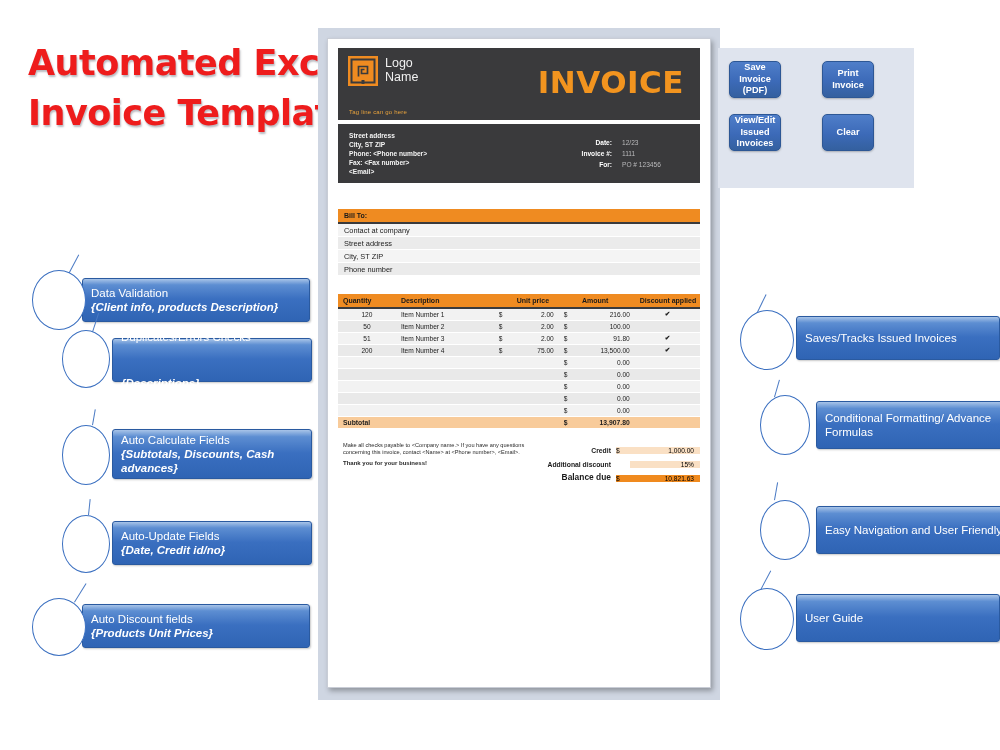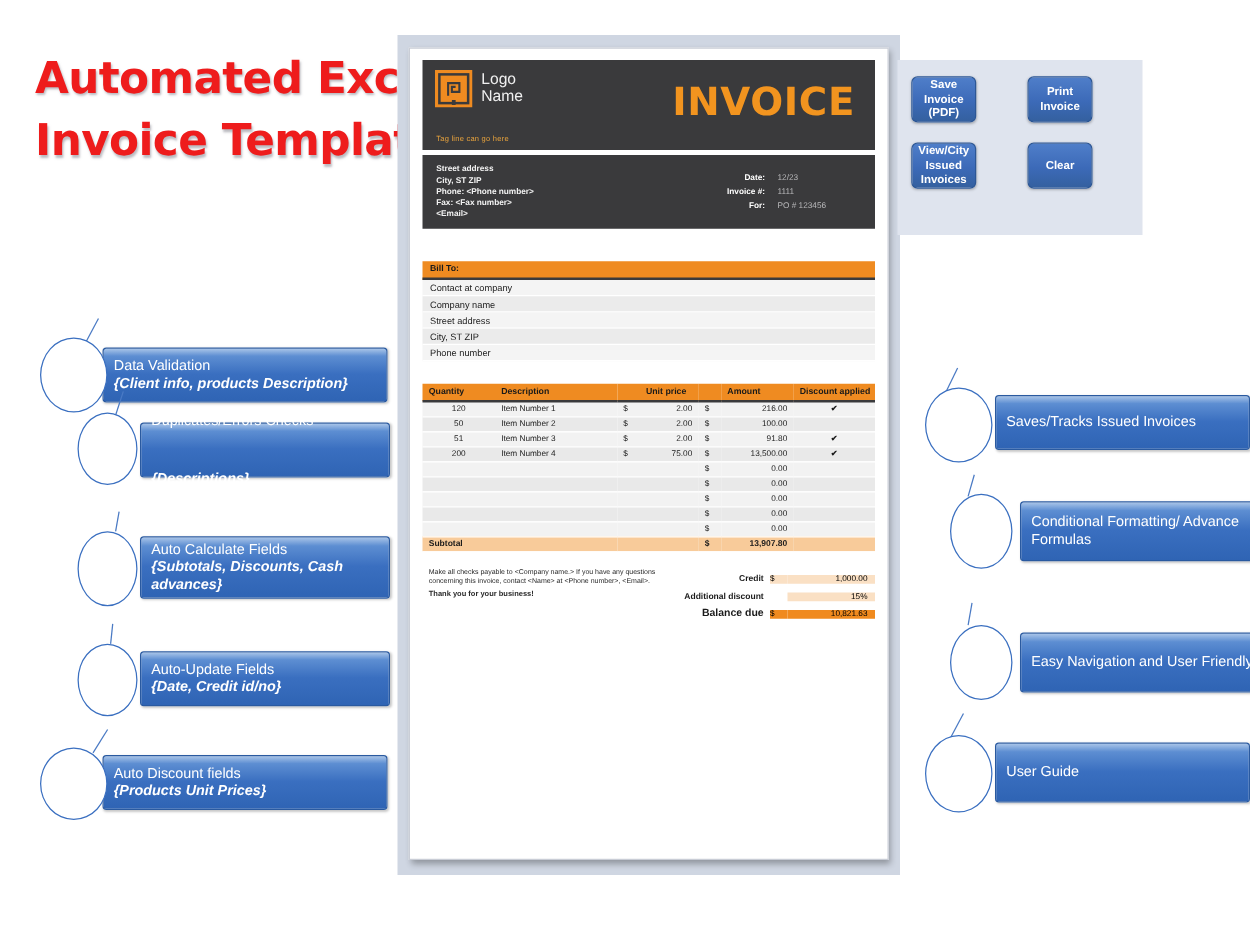--- a/index.html
+++ b/index.html
@@ -226,21 +226,20 @@
           <span class="meta-v">PO # 123456</span>
         </div>
       </div>
     </div>
 
     <div class="billto-gap"></div>
 
     <div>
       <div class="billto-head">Bill To:</div>
       <div class="billto-row">Contact at company</div>
-      <div class="billto-row">Company name</div>
       <div class="billto-row">Street address</div>
       <div class="billto-row">City, ST  ZIP</div>
       <div class="billto-row">Phone number</div>
     </div>
 
     <div class="items-gap"></div>
 
     <table class="items">
       <thead>
         <tr>
@@ -375,21 +374,21 @@
 </div>
 
 <div id="btn-panel">
   <div class="xbtn" id="btn-save">
     <span><span>Save Invoice</span><br><span>(PDF)</span></span>
   </div>
   <div class="xbtn" id="btn-print">
     <span><span>Print</span><br><span>Invoice</span></span>
   </div>
   <div class="xbtn" id="btn-view">
-    <span><span>View/City</span><br><span>Issued Invoices</span></span>
+    <span><span>View/Edit</span><br><span>Issued Invoices</span></span>
   </div>
   <div class="xbtn" id="btn-clear">
     <span>Clear</span>
   </div>
 </div>
 
 <div id="callouts-left">
     <div class="callout left" style="position: absolute; left: 28px; top: 270px;">
       <div class="co-line" style="left: 40px; top: 4px; width: 22px; transform: rotate(-62deg);"></div>
       <div class="co-box" style="left: 54px; top: 8px; width: 228px; height: 44px;">

